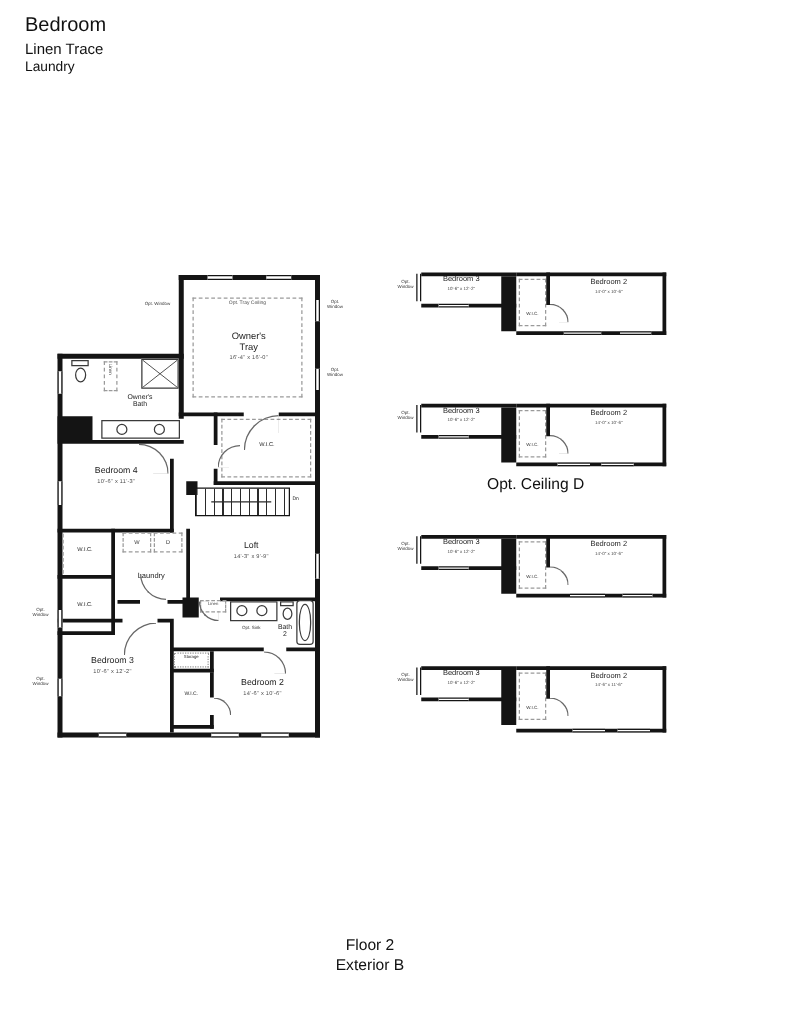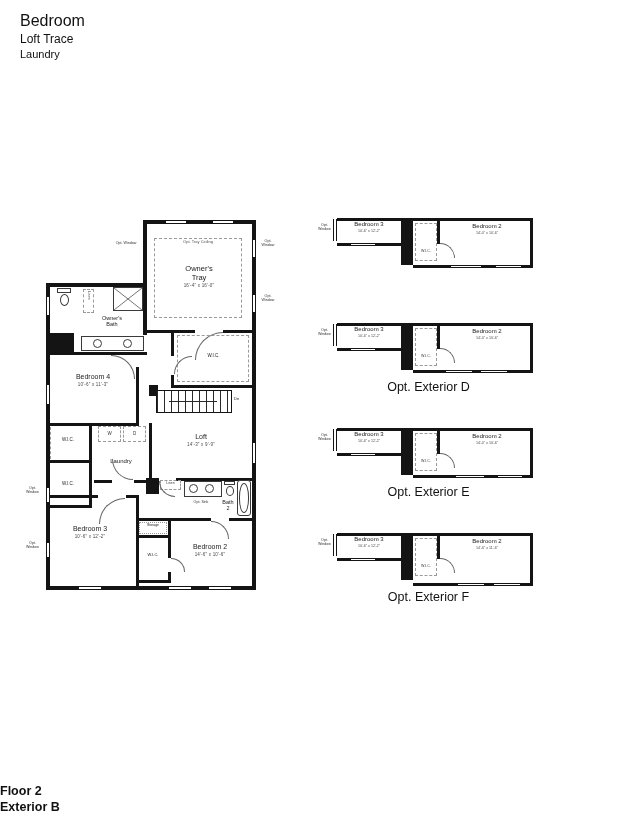--- a/index.html
+++ b/index.html
@@ -27,21 +27,21 @@
   .opt-dims{font-size:3.6px;color:#4a4a4a;margin-top:1px;}
   svg{display:block;}
 </style>
 </head>
 <body>
 
 <div id="sheet">
 
   <div class="abs" style="left:20px;top:12px;">
     <div style="font-size:16px;color:#111;">Bedroom</div>
-    <div style="font-size:12px;color:#111;margin-top:2px;">Loft Trace</div>
+    <div style="font-size:12px;color:#111;margin-top:2px;">Linen Trace</div>
     <div style="font-size:11px;color:#111;margin-top:2px;">Laundry</div>
   </div>
 
   <div class="abs" style="left:41px;top:215px;width:240px;height:385px;">
 
     <div class="wall" style="left:102px;top:5px;width:113px;height:4px;"></div>
     <div class="wall" style="left:211px;top:5px;width:4px;height:370px;"></div>
     <div class="wall" style="left:5px;top:371px;width:210px;height:4px;"></div>
     <div class="wall" style="left:5px;top:68px;width:4px;height:307px;"></div>
     <div class="wall" style="left:5px;top:68px;width:101px;height:4px;"></div>
@@ -237,21 +237,21 @@
     <div class="window-h" style="left:165px;top:50px;width:26px;height:3px;"></div>
     <div class="label tinylbl" style="left:97px;top:34px;width:26px;">W.I.C.</div>
     <div class="label" style="left:22px;top:6px;width:62px;">
       <div class="opt-roomname">Bedroom 3</div>
       <div class="opt-dims">10'-6" x 12'-2"</div>
     </div>
     <div class="label" style="left:135px;top:8px;width:72px;">
       <div class="opt-roomname">Bedroom 2</div>
       <div class="opt-dims">14'-0" x 10'-6"</div>
     </div>
-    <div class="caption">Opt. Exterior D</div>
+    <div class="caption">Opt. Ceiling D</div>
   </div>
 
   <div class="optstrip" style="left:316px;top:425px;">
     <div class="label tinylbl" style="left:0;top:8px;width:17px;">Opt. Window</div>
     <div class="window-v" style="left:17px;top:4px;width:4px;height:22px;"></div>
     <div class="wall" style="left:21px;top:3px;width:76px;height:3px;"></div>
     <div class="wall" style="left:21px;top:28px;width:14px;height:3px;"></div>
     <div class="window-h" style="left:35px;top:28px;width:24px;height:3px;"></div>
     <div class="wall" style="left:59px;top:28px;width:38px;height:3px;"></div>
     <div class="wall" style="left:85px;top:6px;width:12px;height:44px;"></div>
@@ -265,21 +265,20 @@
     <div class="window-h" style="left:182px;top:50px;width:24px;height:3px;"></div>
     <div class="label tinylbl" style="left:97px;top:34px;width:26px;">W.I.C.</div>
     <div class="label" style="left:22px;top:6px;width:62px;">
       <div class="opt-roomname">Bedroom 3</div>
       <div class="opt-dims">10'-6" x 12'-2"</div>
     </div>
     <div class="label" style="left:135px;top:8px;width:72px;">
       <div class="opt-roomname">Bedroom 2</div>
       <div class="opt-dims">14'-0" x 10'-6"</div>
     </div>
-    <div class="caption">Opt. Exterior E</div>
   </div>
 
   <div class="optstrip" style="left:316px;top:530px;">
     <div class="label tinylbl" style="left:0;top:8px;width:17px;">Opt. Window</div>
     <div class="window-v" style="left:17px;top:4px;width:4px;height:22px;"></div>
     <div class="wall" style="left:21px;top:3px;width:76px;height:3px;"></div>
     <div class="wall" style="left:21px;top:28px;width:14px;height:3px;"></div>
     <div class="window-h" style="left:35px;top:28px;width:24px;height:3px;"></div>
     <div class="wall" style="left:59px;top:28px;width:38px;height:3px;"></div>
     <div class="wall" style="left:85px;top:6px;width:12px;height:44px;"></div>
@@ -293,21 +292,20 @@
     <div class="window-h" style="left:178px;top:53px;width:26px;height:3px;"></div>
     <div class="label tinylbl" style="left:97px;top:34px;width:26px;">W.I.C.</div>
     <div class="label" style="left:22px;top:6px;width:62px;">
       <div class="opt-roomname">Bedroom 3</div>
       <div class="opt-dims">10'-6" x 12'-2"</div>
     </div>
     <div class="label" style="left:135px;top:8px;width:72px;">
       <div class="opt-roomname">Bedroom 2</div>
       <div class="opt-dims">14'-6" x 11'-6"</div>
     </div>
-    <div class="caption">Opt. Exterior F</div>
-  </div>
-
-  <div class="abs" style="left:0;top:784px;width:592px;font-weight:bold;">
+  </div>
+
+  <div class="abs" style="left:0;top:749px;width:592px;text-align:center;">
     <div style="font-size:12.5px;color:#111;">Floor 2</div>
     <div style="font-size:12.5px;color:#111;margin-top:2px;">Exterior B</div>
   </div>
 
 </div>
 
 </body></html>

